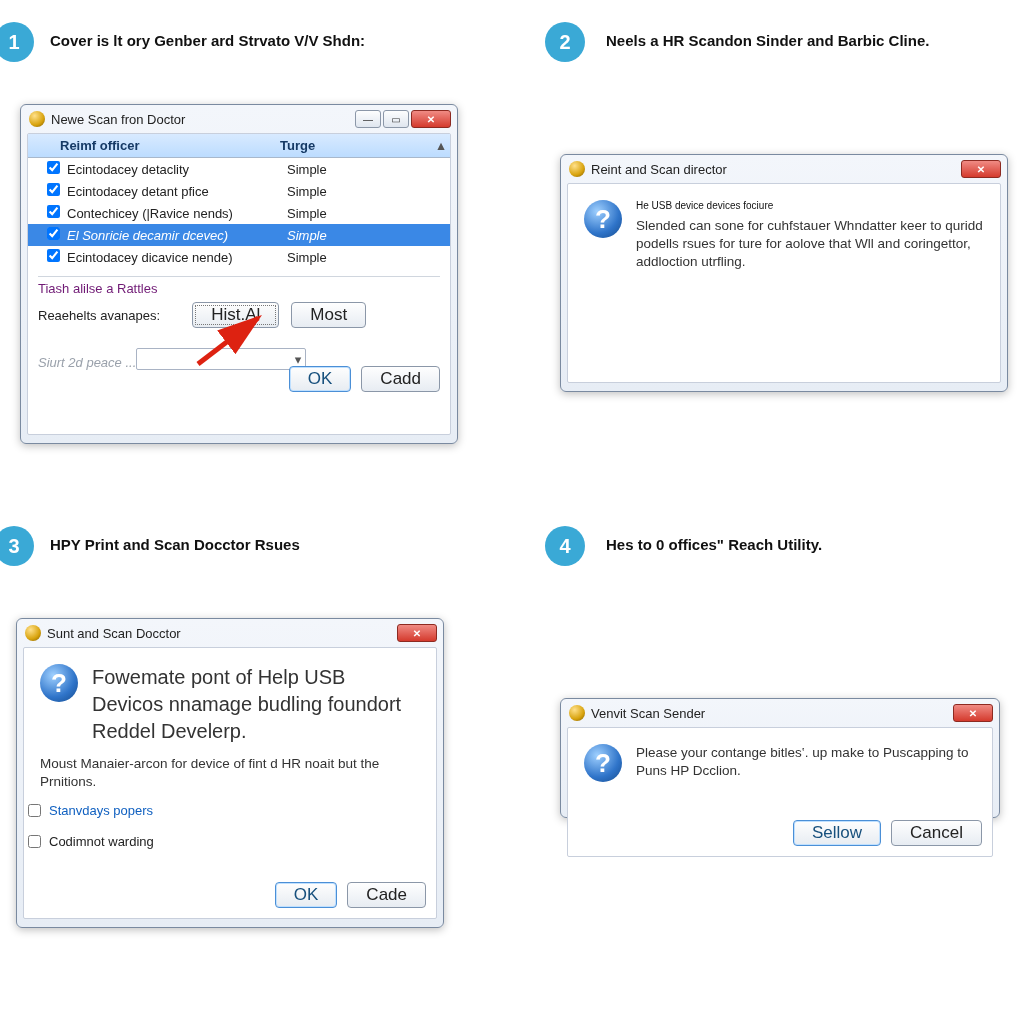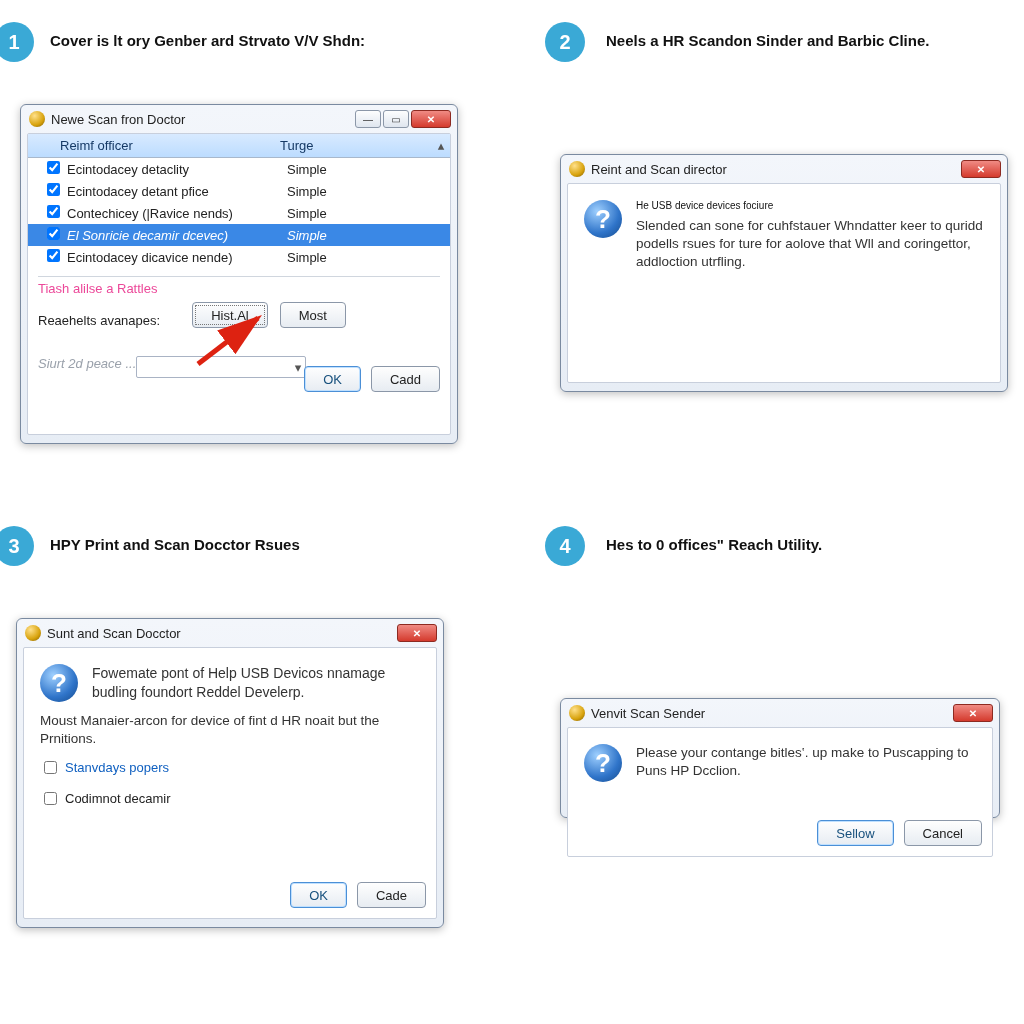--- a/index.html
+++ b/index.html
@@ -88,43 +88,43 @@
     align-items: center;
     font-size: 13px;
   }
   .listhdr {
     background: linear-gradient(#d8eaff, #bcdcff);
     border-bottom: 1px solid #a8b8cc;
     height: 24px;
     color: #163a66;
     font-weight: 400;
   }
-  .listhdr > div { padding: 0 6px; }
+  .listhdr > div { padding: 0 6px; font-weight: bold; }
   .listrow { height: 22px; }
   .listrow > div { padding: 0 13px; }
   .listrow input[type=checkbox]{ margin-left: 6px; }
   .listrow.sel { background: #3a88e6; color: #fff; font-style: italic; }
   .scrollarrow { height: 20px; display:flex;align-items:center;justify-content:center;color:#555;}
   .groupframe {
     margin: 8px 10px 4px 10px;
     height: 80px;
     border-top: 1px solid #d0d6de;
     padding-top: 4px;
     font-size: 13px;
   }
-  .groupframe .grouplabel { color:#ec4899; }
+  .groupframe .grouplabel { color:#701a75; }
   .btn7 {
     display: inline-flex;
     align-items: center; justify-content: center;
     height: 26px;
     padding: 0 18px;
     border: 1px solid #8b97a8;
     border-radius: 4px;
     background: linear-gradient(#fefefe,#e7ecf2);
-    font-size: 13px;
+    font-size: 17px;
     color: #222;
   }
   .btn7.primary {
     border-color: #4b8fd6;
     box-shadow: inset 0 0 0 1px #bfe0ff;
     color: #17507d;
   }
   .btn7.dashed { outline: 1px dotted #777; outline-offset: -4px; }
   .btnrow { display:flex; gap:10px; justify-content:flex-end; padding: 6px 10px 10px 10px; }
   .combo {
@@ -150,21 +150,21 @@
     background: radial-gradient(circle at 35% 30%, #9fd0ff, #2f74c9 60%, #164a8b);
     color: #fff;
     display:flex;align-items:center;justify-content:center;
     font-weight: 700;
     font-size: 26px;
     flex: 0 0 auto;
   }
   .msgtext .headline { font-weight: 400; color:#111; margin-bottom: 6px; font-size: 10px; }
   .msgtext .body { color:#333; font-size: 13.5px; line-height: 1.35; }
 
-  .checkrow { display:flex; align-items:center; gap:8px; padding: 2px 20px; font-size: 13px; }
+  .checkrow { display:flex; align-items:center; gap:8px; padding: 2px 4px; font-size: 13px; }
   .checkrow.link { color:#1060c0; }
 
 </style>
 </head>
 <body>
 
 <div class="step-badge" style="left:-6px; top:22px;">
     <span>1</span>
   </div>
 <div class="step-label" style="left:50px; top:32px; width:430px;">Cover is lt ory Genber ard Strvato V/V Shdn:</div>
@@ -232,27 +232,27 @@
         <div class="listrow">
           <div><input type="checkbox" checked="" style=""></div>
           <div>Ecintodacey dicavice nende)</div>
           <div>Simple</div>
           <div></div>
         </div>
       </div>
 
     <div class="groupframe">
       <div class="grouplabel">Tiash alilse a Rattles</div>
-      <div style="display:flex; align-items:flex-end; gap:12px; margin-top:6px;">
+      <div style="display:flex; align-items:center; gap:12px; margin-top:6px;">
         <span>Reaehelts avanapes:</span>
         <span style="flex:0 0 8px;"></span>
         <span class="btn7 dashed" style="position:relative;">Hist.Al</span>
         <span class="btn7">Most</span>
       </div>
-      <div style="display:flex; align-items:flex-start; margin-top:28px;">
+      <div style="display:flex; align-items:flex-end; margin-top:20px;">
         <span class="ghostlabel">Siurt 2d peace ...</span>
         <span class="combo"></span>
       </div>
     </div>
 
     <div class="btnrow">
       <span class="btn7 primary">OK</span>
       <span class="btn7">Cadd</span>
     </div>
 
@@ -291,35 +291,35 @@
     <span class="favicon"></span>
     <span class="title">Sunt and Scan Docctor</span>
     <div class="winbtns">
       <div class="winbtn close">✕</div>
     </div>
   </div>
   <div class="client" style="height:272px; display:flex; flex-direction:column;">
     <div class="msgbody">
       <div class="qicon">?</div>
       <div class="msgtext">
-        <div class="body" style="font-size:14px;">Fowemate pont of Help USB Devicos nnamage budling foundort Reddel Develerp.</div>
+        <div class="body" style="font-size:20px;">Fowemate pont of Help USB Devicos nnamage budling foundort Reddel Develerp.</div>
       </div>
     </div>
     <div style="padding: 0 16px 10px 16px;" class="msgtext">
       <div class="body">Moust Manaier-arcon for device of fint d HR noait but the Prnitions.</div>
     </div>
 
     <div class="checkrow link">
       <input type="checkbox" style="">
       <span>Stanvdays popers</span>
     </div>
     <div style="height:12px;"></div>
     <div class="checkrow">
       <input type="checkbox" style="">
-      <span>Codimnot decamir</span>
+      <span>Codimnot warding</span>
     </div>
 
     <div style="flex:1;"></div>
     <div class="btnrow">
       <span class="btn7 primary">OK</span>
       <span class="btn7">Cade</span>
     </div>
   </div>
 </div>
 

